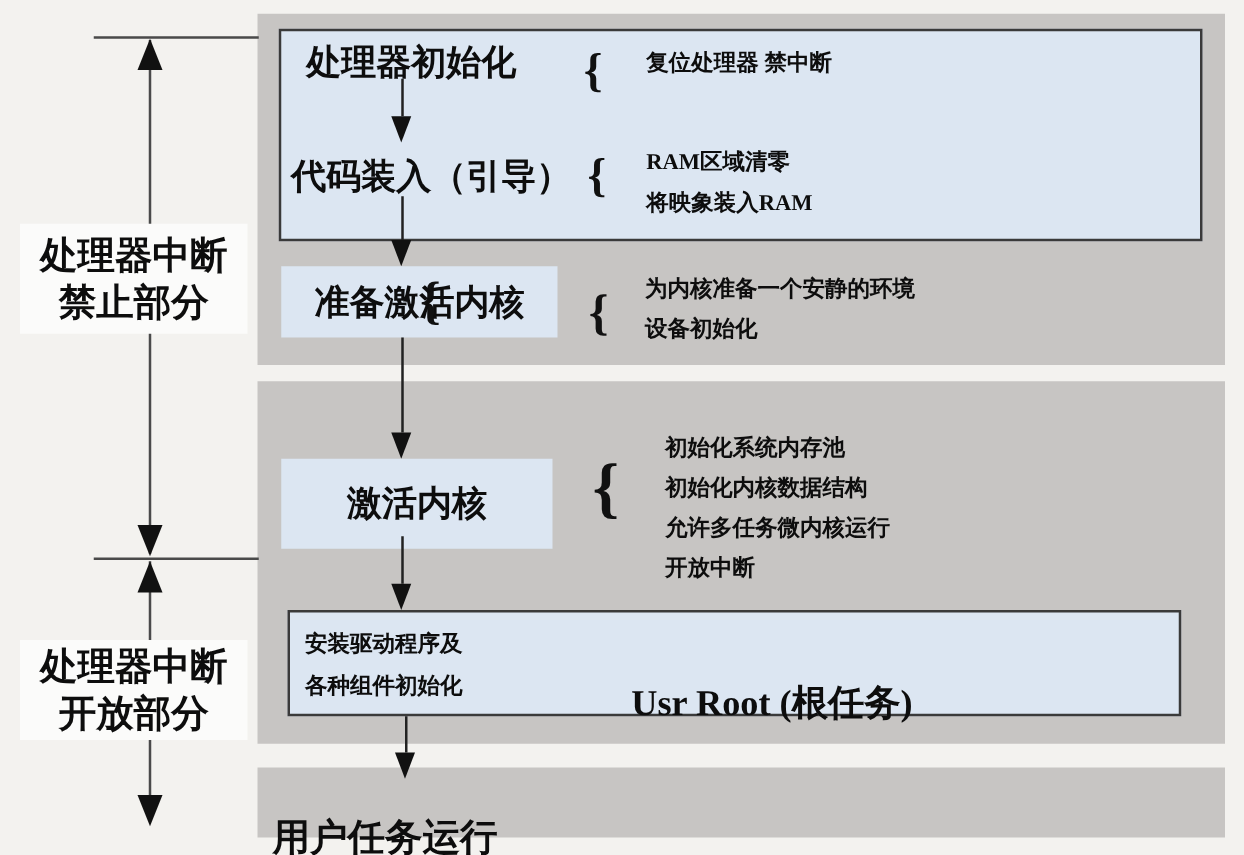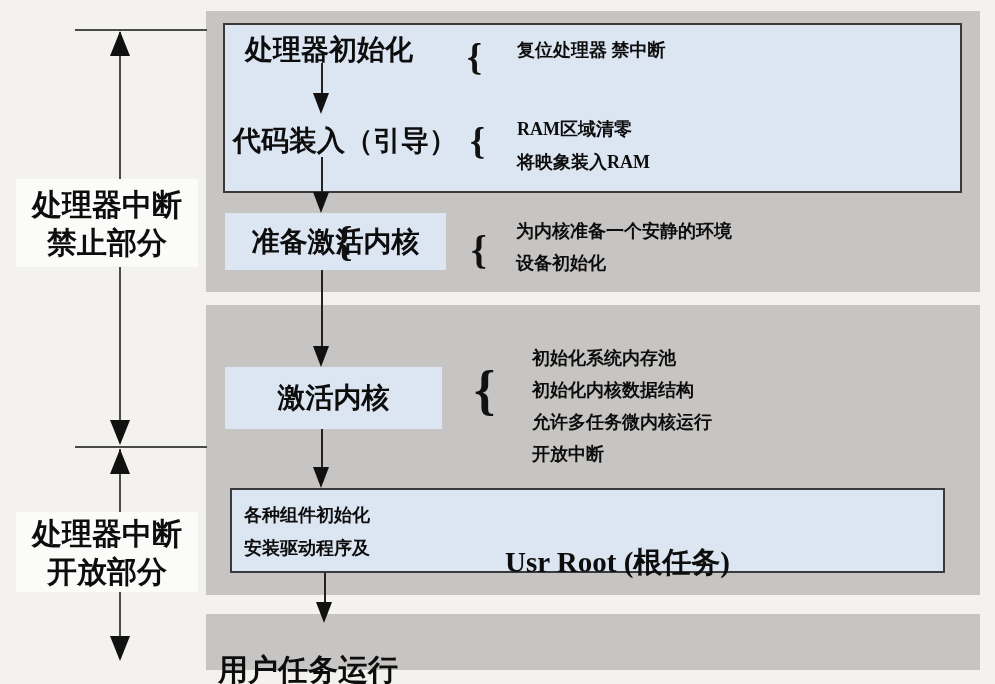--- a/index.html
+++ b/index.html
@@ -97,38 +97,38 @@
   </div>
   <div class="brace" style="left:471px;top:230px;font-size:40px;">{</div>
   <div class="detail" style="left:516px;top:215px;line-height:32px;">
     <div>为内核准备一个安静的环境</div>
     <div>设备初始化</div>
   </div>
 
   <div class="vline" style="left:321px;top:270px;height:76px;"></div>
   <div class="ah-down" style="left:313px;top:346px;"></div>
 
-  <div class="bluebox center-box" style="left:225px;top:367px;width:217px;height:62px;">
+  <div class="bluebox center-box" style="left:225px;top:367px;width:217px;height:72px;">
     <span class="boxlabel">激活内核</span>
   </div>
   <div class="brace" style="left:474px;top:363px;font-size:54px;">{</div>
   <div class="detail" style="left:532px;top:342px;line-height:32px;">
     <div>初始化系统内存池</div>
     <div>初始化内核数据结构</div>
     <div>允许多任务微内核运行</div>
     <div>开放中断</div>
   </div>
 
   <div class="vline" style="left:321px;top:429px;height:38px;"></div>
   <div class="ah-down" style="left:313px;top:467px;"></div>
 
   <div class="bluebox bordered" style="left:230px;top:488px;width:715px;height:85px;"></div>
   <div class="detail" style="left:244px;top:499px;line-height:33px;">
+    <div>安装驱动程序及</div>
     <div>各种组件初始化</div>
-    <div>安装驱动程序及</div>
   </div>
   <div class="txt" style="left:505px;top:518px;font-size:29px;margin-top:25px;">Usr Root (根任务)</div>
 
   <div class="vline" style="left:324px;top:573px;height:29px;"></div>
   <div class="ah-down" style="left:316px;top:602px;"></div>
 
   <div class="txt" style="left:218px;top:650px;font-size:30px;">用户任务运行</div>
 
 </div>
 

